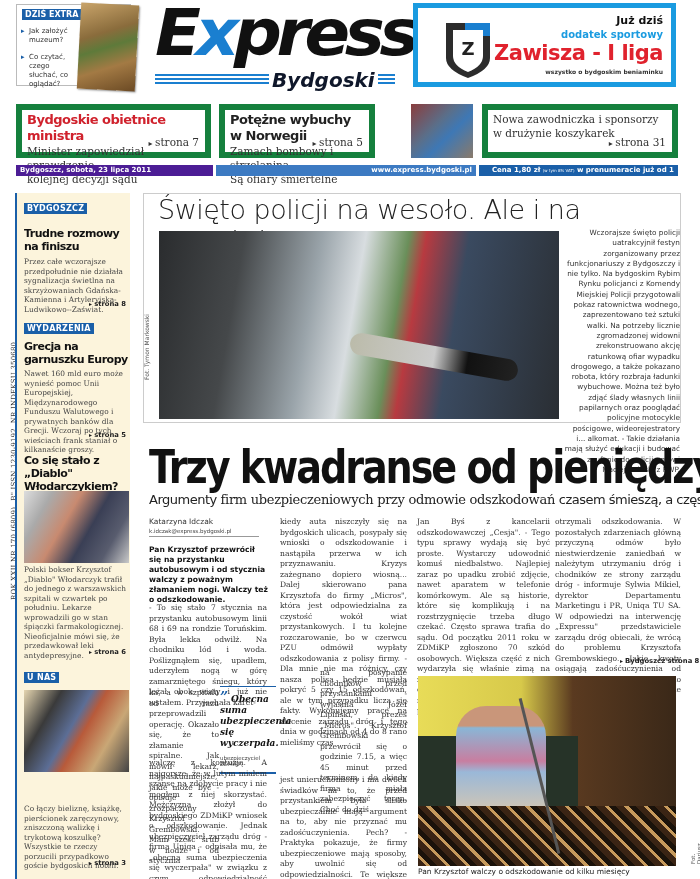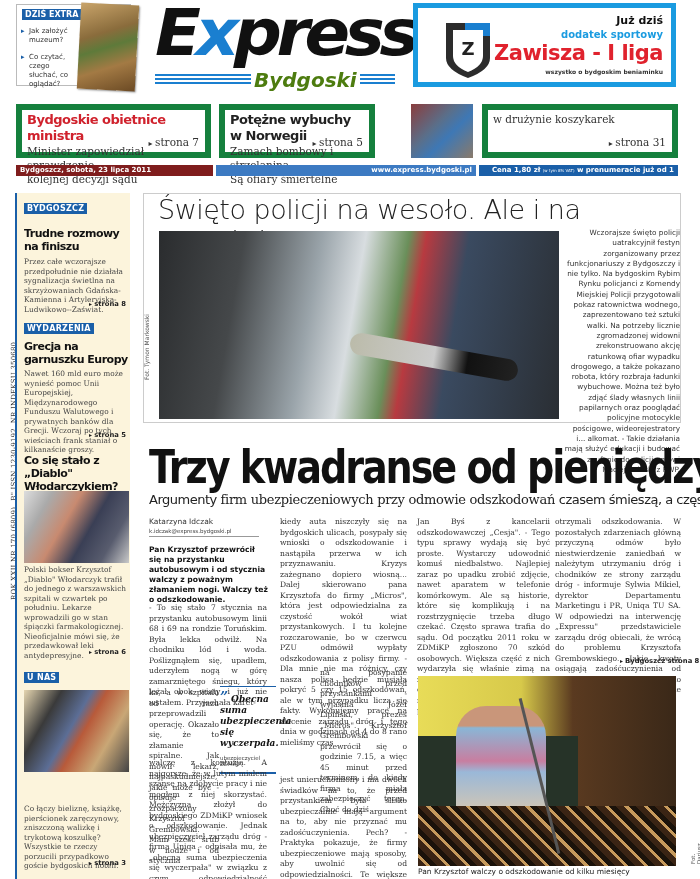--- a/index.html
+++ b/index.html
@@ -13,21 +13,21 @@
 #extra .it{position:absolute;left:5px;font:7px "DejaVu Sans",sans-serif;color:#333;line-height:9px;width:50px}
 #extra .it:before{content:"▸";color:#1a5fa8;position:absolute;left:-1px}
 #extra .it span{display:block;padding-left:7px}
 #extra-photo{left:79px;top:4px;width:58px;height:86px;background:linear-gradient(160deg,#c9a46a 0%,#8a6c3c 35%,#5e7a3a 50%,#a37a44 70%,#6b4a24 100%);transform:rotate(3deg);box-shadow:1px 1px 2px #999}
 
 #logo{left:155px;top:2px;width:240px;height:92px}
 #logo .word{position:absolute;left:0;top:-6px;font:italic 900 64px "DejaVu Sans",sans-serif;color:#111;letter-spacing:-5px;transform:scaleX(1.05);transform-origin:left}
 #logo .x{color:#1a7fd0}
 #logo .lines{position:absolute;left:0;top:72px;width:240px;height:14px}
 #logo .lines i{display:block;height:2px;background:#1a7fd0;margin-bottom:2px}
-#logo .byd{position:absolute;left:96px;top:66px;background:#fff;padding:0 3px;font:italic bold 20px "DejaVu Sans",sans-serif;color:#4d7c0f}
+#logo .byd{position:absolute;left:114px;top:66px;background:#fff;padding:0 3px;font:italic bold 20px "DejaVu Sans",sans-serif;color:#0f172a}
 
 #promo{left:413px;top:3px;width:263px;height:84px;border:5px solid #1a9be0;background:#fff}
 #promo .shield{position:absolute;left:25px;top:10px;width:50px;height:60px}
 #promo .l1{position:absolute;right:8px;top:6px;font:bold 11px "DejaVu Sans",sans-serif;color:#111}
 #promo .l2{position:absolute;right:8px;top:21px;font:bold 10px "DejaVu Sans",sans-serif;color:#1a9be0}
 #promo .l3{position:absolute;right:8px;top:33px;font:bold 21px "DejaVu Sans",sans-serif;color:#e0222d;letter-spacing:-0.5px}
 #promo .l4{position:absolute;right:8px;top:60px;font:bold 6px "DejaVu Sans",sans-serif;color:#333}
 
 
 .teaser{top:104px;height:54px;border:6px solid #15803d;background:#fff;padding:2px 5px}
@@ -36,21 +36,21 @@
 .teaser .pg{position:absolute;right:6px;bottom:4px;font:10.5px "DejaVu Serif",serif;color:#333}
 .teaser .pg:before{content:"▸ ";font-size:8px}
 #t1{left:16px;width:195px}
 #t1 h3{color:#d0222d}
 #t2{left:219px;width:156px}
 #t3{left:482px;width:196px}
 #t2photo{left:411px;top:104px;width:62px;height:54px;background:linear-gradient(135deg,#8a3d3d 0%,#5a6f8a 40%,#3e78b5 60%,#8a7a6a 100%)}
 
 
 .bar{top:165px;height:11px;color:#fff;font:bold 7px "DejaVu Sans",sans-serif;line-height:11px;padding:0 4px}
-#bar1{left:16px;width:197px;background:#7f1d1d}
+#bar1{left:16px;width:197px;background:#4c1d95}
 #bar2{left:216px;width:260px;background:#3c7ac2;text-align:right}
 #bar3{left:479px;width:199px;background:#1a5fa8;text-align:right}
 
 
 #imprint{left:-150px;top:430px;width:330px;height:10px;transform:rotate(-90deg);font:7px "DejaVu Serif",serif;color:#333;white-space:nowrap;letter-spacing:0.2px}
 
 
 #side{left:15px;top:193px;width:115px;height:722px;background:#fcf4dc;border-left:2px solid #1a5fa8}
 .stag{position:absolute;left:7px;background:#1a5fa8;color:#fff;font:bold 8px "DejaVu Sans",sans-serif;padding:1px 3px;letter-spacing:0.3px}
 .sh{position:absolute;left:7px;width:105px;font:bold 11px "DejaVu Sans",sans-serif;letter-spacing:-0.5px;line-height:13px;color:#111}
@@ -145,20 +145,21 @@
   <span class="pg">strona 7</span>
 </div>
 <div id="t2" class="abs teaser">
   <h3>Potężne wybuchy w Norwegii</h3>
   <p>Zamach bombowy i strzelanina.</p>
   <p>Są ofiary śmiertelne</p>
   <span class="pg">strona 5</span>
 </div>
 <div id="t2photo" class="abs"></div>
 <div id="t3" class="abs teaser">
+  <p>Nowa zawodniczka i sponsorzy</p>
   <p>w drużynie koszykarek</p>
   <span class="pg">strona 31</span>
 </div>
 
 <div id="bar1" class="abs bar">Bydgoszcz, sobota, 23 lipca 2011</div>
 <div id="bar2" class="abs bar">www.express.bydgoski.pl</div>
 <div id="bar3" class="abs bar"><span>Cena 1,80 zł</span> <span style="font-size:4px;font-weight:normal">(w tym 8% VAT)</span> <span>w prenumeracie już od 1 zł</span></div>
 
 <div id="imprint" class="abs">ROK XXII    NR 170 (6809) „B" ISSN 1230-9192, NR INDEKSU 350680</div>
 

